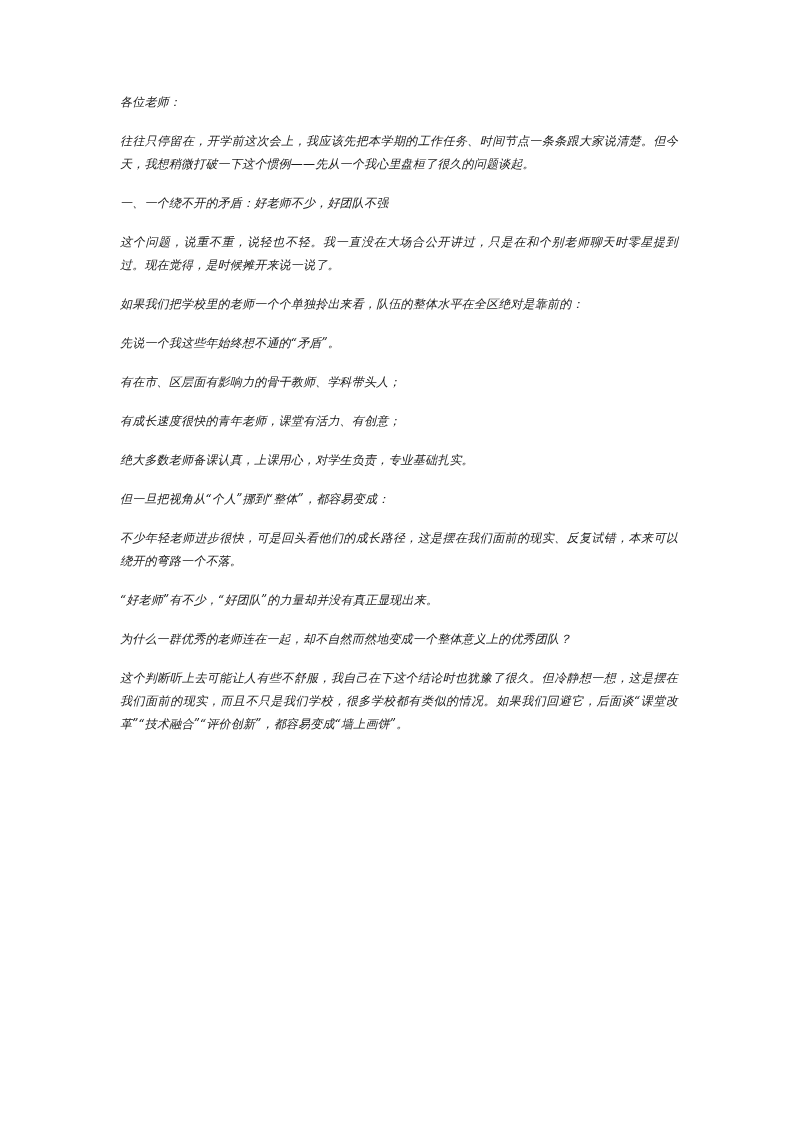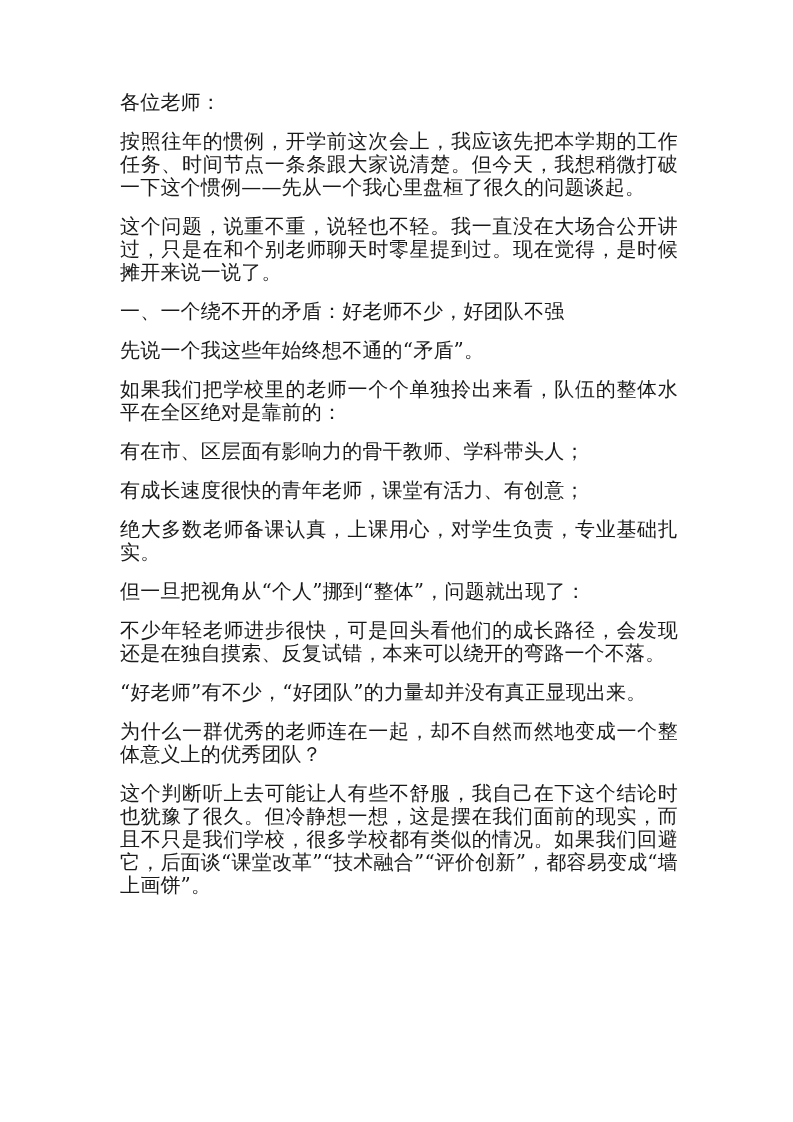--- a/index.html
+++ b/index.html
@@ -12,42 +12,43 @@
       height: 1122px;
       position: relative;
       overflow: hidden;
     }
     .page {
       position: absolute;
       left: 120px;
       top: 91px;
       width: 558px;
       font-family: "DejaVu Serif", "Liberation Serif", serif;
-      font-size: 20px;
+      font-size: 12px;
       line-height: 23px;
       color: #1a1a1a;
       text-align: justify;
+      font-style: italic;
     }
     .page p {
       margin: 0 0 16px 0;
       padding: 0;
       letter-spacing: 0.2px;
     }
   </style>
 </head>
 <body>
 
 <div class="page">
   <p>各位老师：</p>
-  <p>按照往年的惯例，开学前这次会上，我应该先把本学期的工作任务、时间节点一条条跟大家说清楚。但今天，我想稍微打破一下这个惯例——先从一个我心里盘桓了很久的问题谈起。</p>
+  <p>往往只停留在，开学前这次会上，我应该先把本学期的工作任务、时间节点一条条跟大家说清楚。但今天，我想稍微打破一下这个惯例——先从一个我心里盘桓了很久的问题谈起。</p>
+  <p>一、一个绕不开的矛盾：好老师不少，好团队不强</p>
   <p>这个问题，说重不重，说轻也不轻。我一直没在大场合公开讲过，只是在和个别老师聊天时零星提到过。现在觉得，是时候摊开来说一说了。</p>
-  <p>一、一个绕不开的矛盾：好老师不少，好团队不强</p>
+  <p>如果我们把学校里的老师一个个单独拎出来看，队伍的整体水平在全区绝对是靠前的：</p>
   <p>先说一个我这些年始终想不通的“矛盾”。</p>
-  <p>如果我们把学校里的老师一个个单独拎出来看，队伍的整体水平在全区绝对是靠前的：</p>
   <p>有在市、区层面有影响力的骨干教师、学科带头人；</p>
   <p>有成长速度很快的青年老师，课堂有活力、有创意；</p>
   <p>绝大多数老师备课认真，上课用心，对学生负责，专业基础扎实。</p>
-  <p>但一旦把视角从“个人”挪到“整体”，问题就出现了：</p>
-  <p>不少年轻老师进步很快，可是回头看他们的成长路径，会发现还是在独自摸索、反复试错，本来可以绕开的弯路一个不落。</p>
+  <p>但一旦把视角从“个人”挪到“整体”，都容易变成：</p>
+  <p>不少年轻老师进步很快，可是回头看他们的成长路径，这是摆在我们面前的现实、反复试错，本来可以绕开的弯路一个不落。</p>
   <p>“好老师”有不少，“好团队”的力量却并没有真正显现出来。</p>
   <p>为什么一群优秀的老师连在一起，却不自然而然地变成一个整体意义上的优秀团队？</p>
   <p>这个判断听上去可能让人有些不舒服，我自己在下这个结论时也犹豫了很久。但冷静想一想，这是摆在我们面前的现实，而且不只是我们学校，很多学校都有类似的情况。如果我们回避它，后面谈“课堂改革”“技术融合”“评价创新”，都容易变成“墙上画饼”。</p>
 </div>
 
 </body></html>

